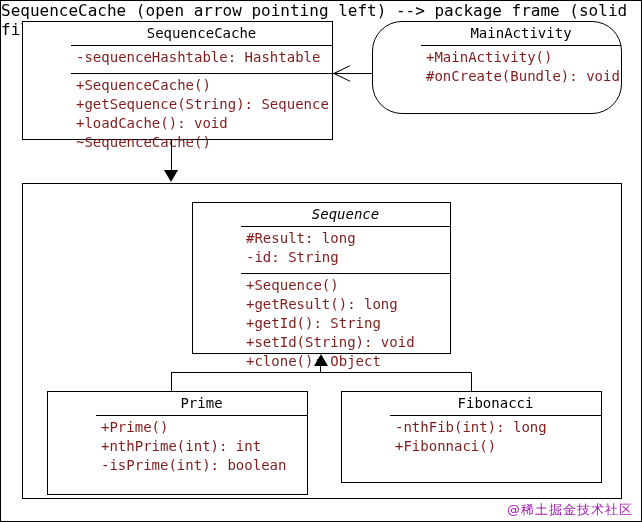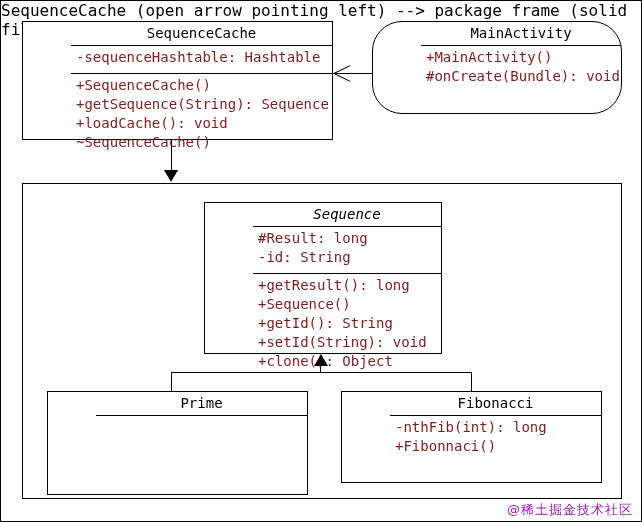--- a/index.html
+++ b/index.html
@@ -152,45 +152,50 @@
   </div>
 
    package frame (solid filled arrow down) --&gt;
   <div class="edge-line edge-v" style="left:170px; top:139px; width:1.4px; height:31px;"></div>
   <div class="arrow-filled-down" style="left:163px; top:169px;"></div>
 
   
   <div class="frame" style="left:21px; top:182px; width:600px; height:316px;"></div>
 
   
-  <div class="uml-class" style="left:203px; top:201px; width:238px; height:152px;">
+  <div class="uml-class" style="left:191px; top:201px; width:259px; height:152px;">
     <div class="uml-title abstract">Sequence</div>
     <div class="uml-compartment" style="height:42px;">
       <div class="uml-member">#Result: long</div>
       <div class="uml-member">-id: String</div>
     </div>
     <div class="uml-compartment last">
+      <div class="uml-member">+Sequence()</div>
       <div class="uml-member">+getResult(): long</div>
-      <div class="uml-member">+Sequence()</div>
       <div class="uml-member">+getId(): String</div>
       <div class="uml-member">+setId(String): void</div>
       <div class="uml-member">+clone(): Object</div>
     </div>
   </div>
 
   
   <div class="arrow-filled-up" style="left:313px; top:353px;"></div>
   <div class="edge-line edge-v" style="left:319px; top:364px; width:1.4px; height:8px;"></div>
   <div class="edge-line edge-h" style="left:170px; top:371px; width:301px; height:1.4px;"></div>
   <div class="edge-line edge-v" style="left:170px; top:371px; width:1.4px; height:19px;"></div>
   <div class="edge-line edge-v" style="left:470px; top:371px; width:1.4px; height:19px;"></div>
 
   
   <div class="uml-class" style="left:40px; top:390px; width:261px; height:104px;margin-left:6px;">
     <div class="uml-title">Prime</div>
+    <div class="uml-compartment last">
+      <div class="uml-member">+Prime()</div>
+      <div class="uml-member">+nthPrime(int): int</div>
+      <div class="uml-member">-isPrime(int): boolean</div>
+    </div>
   </div>
 
   
   <div class="uml-class" style="left:340px; top:390px; width:261px; height:92px;">
     <div class="uml-title">Fibonacci</div>
     <div class="uml-compartment last">
       <div class="uml-member">-nthFib(int): long</div>
       <div class="uml-member">+Fibonnaci()</div>
     </div>
   </div>

